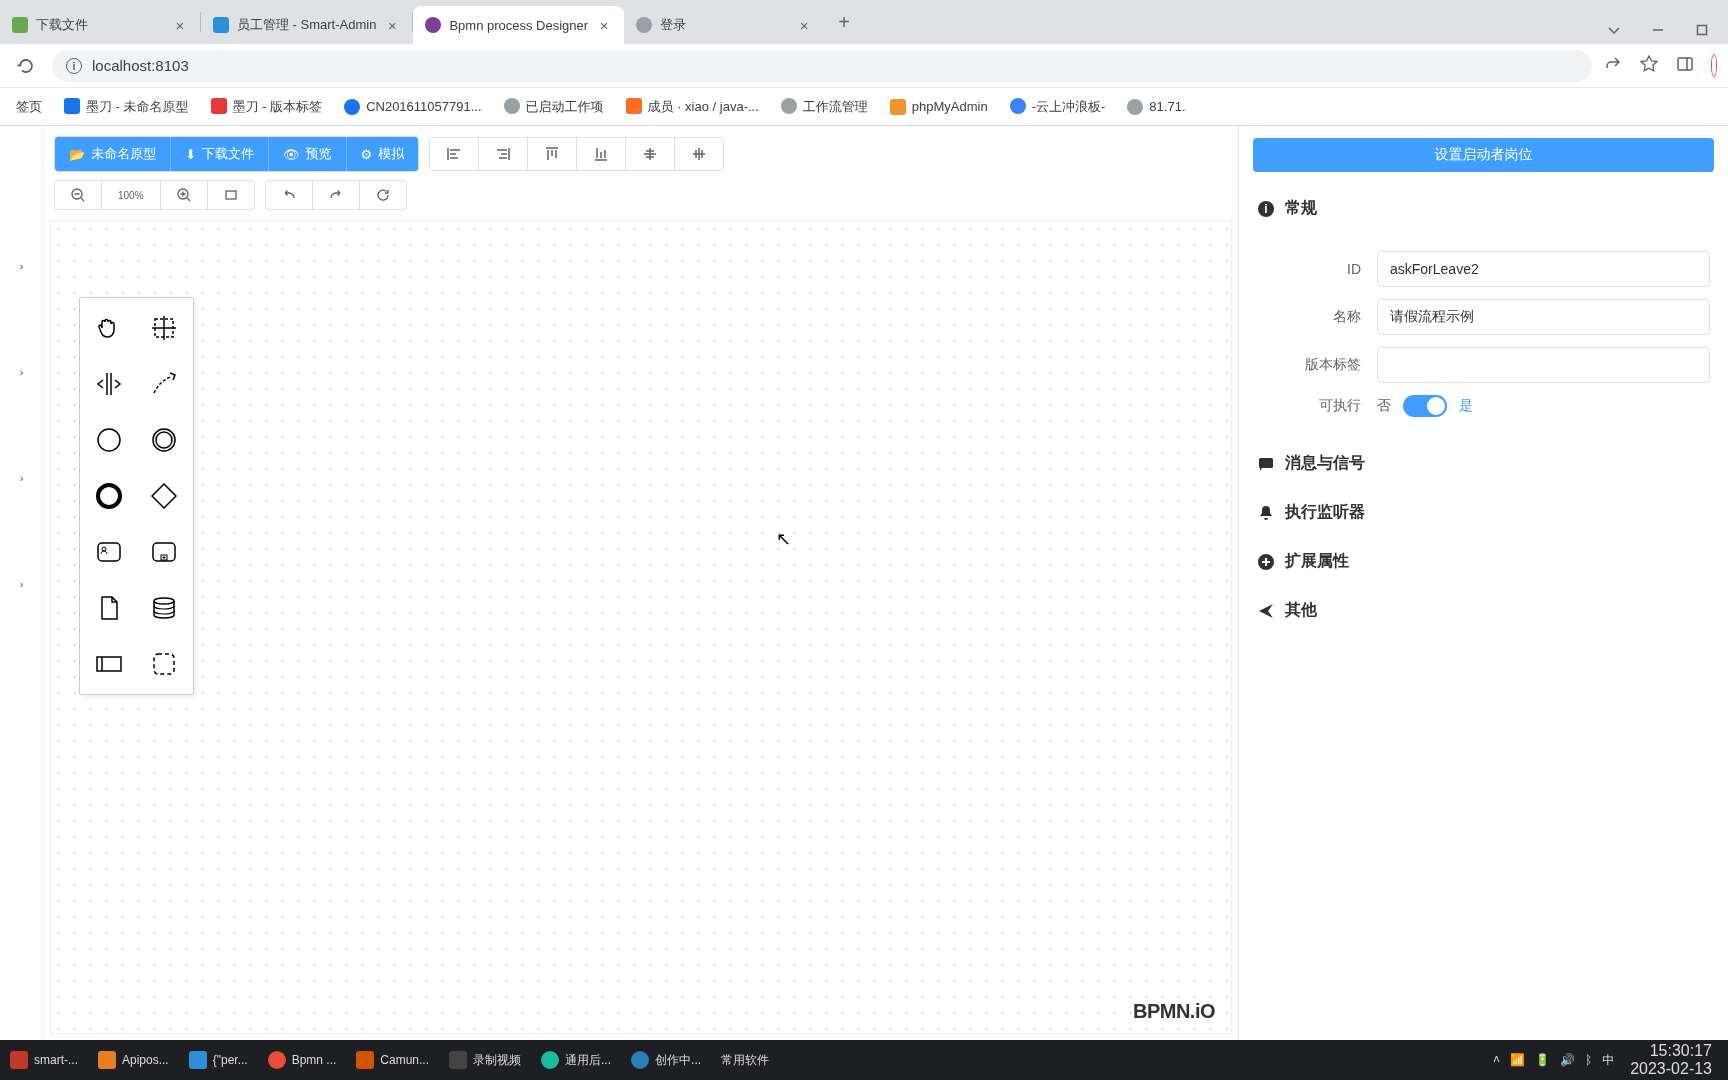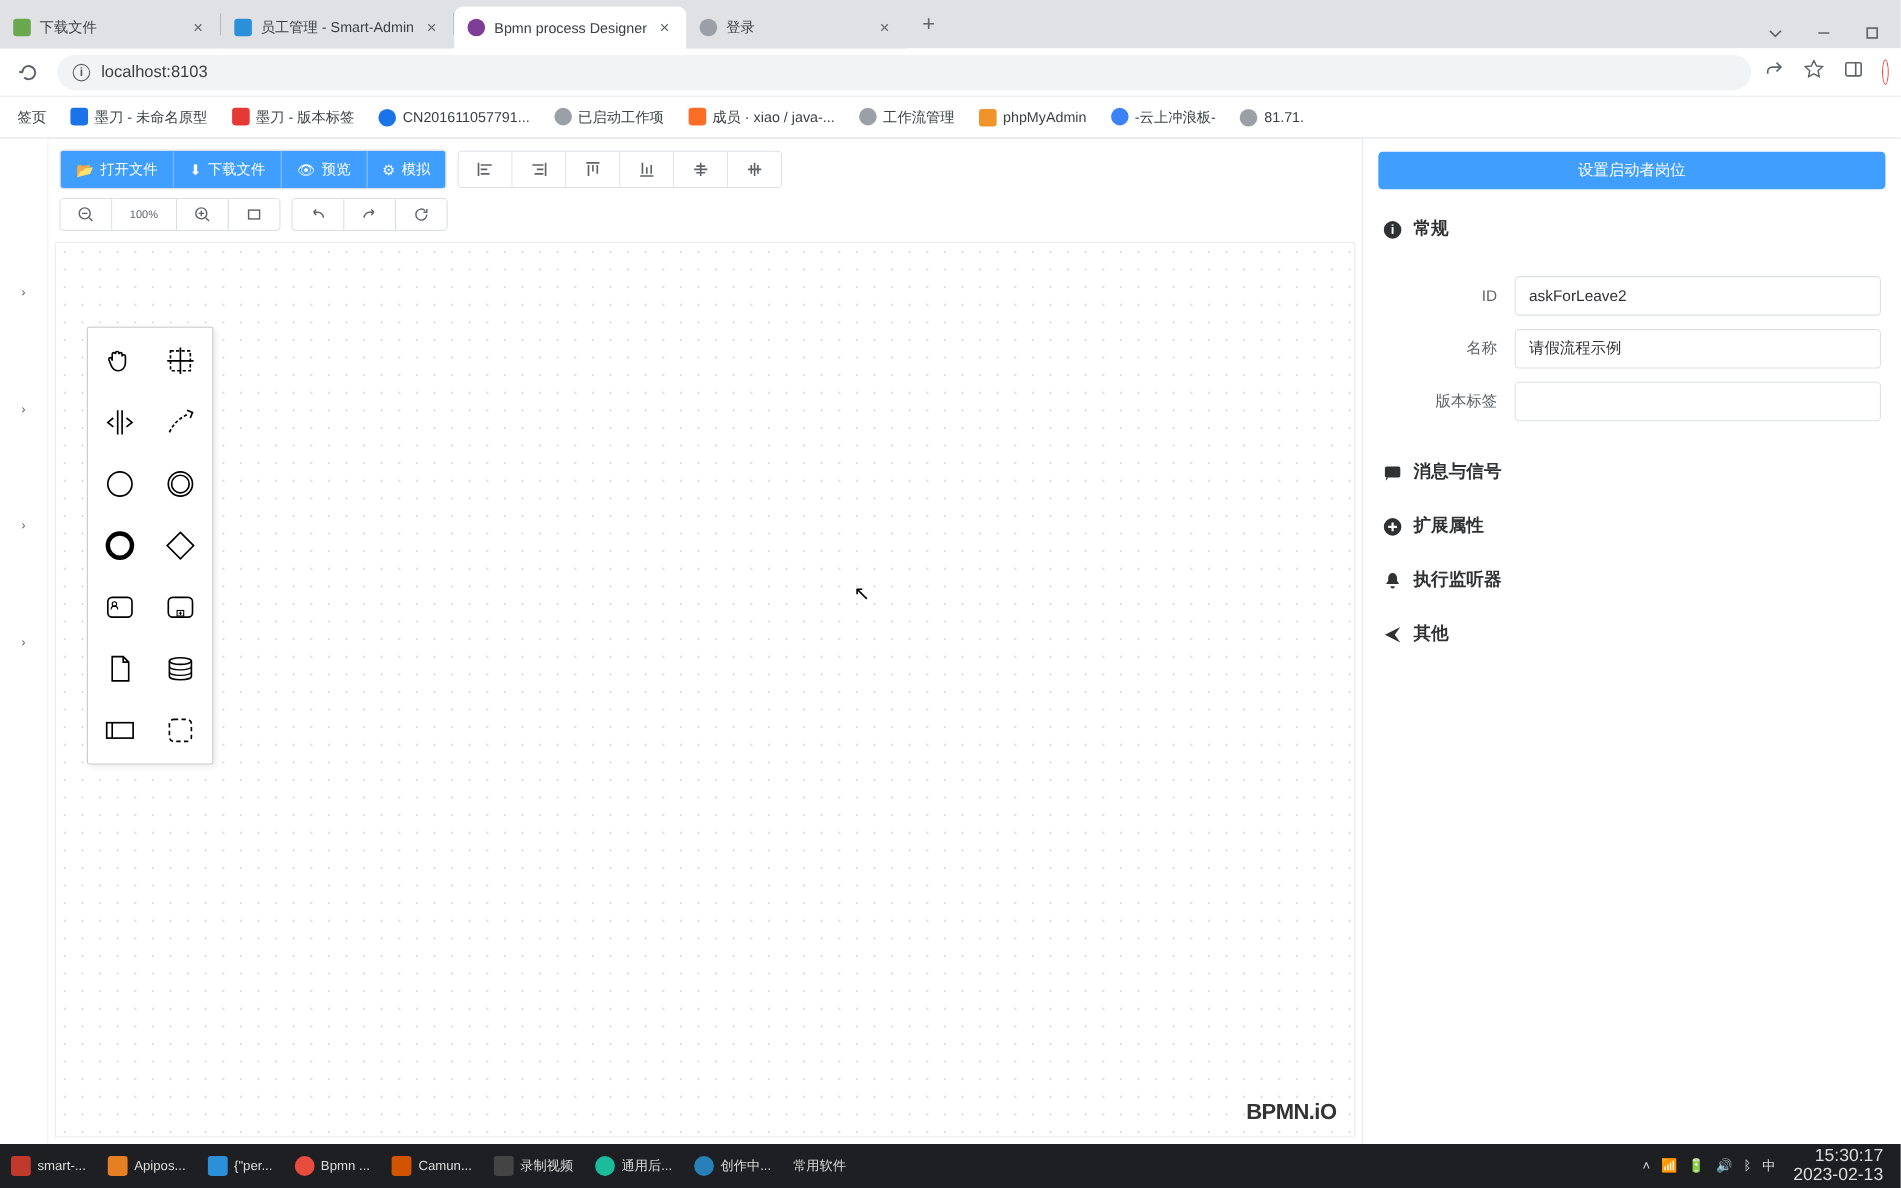--- a/index.html
+++ b/index.html
@@ -206,21 +206,21 @@
     <div class="rail-btn">›</div>
     <div class="rail-btn">›</div>
   </div>
 
   <div class="designer-zone">
 
     <div class="toolbar-row">
       <div class="btn-grp primary">
         <div class="btn">
             <span>📂</span>
-            <span>打开文件</span>
+            <span>未命名原型</span>
           </div>
         <div class="btn">
             <span>⬇</span>
             <span>下载文件</span>
           </div>
         <div class="btn">
             <span>👁</span>
             <span>预览</span>
           </div>
         <div class="btn">
@@ -448,48 +448,56 @@
         <div class="fctrl"><input type="text" value="askForLeave2" style=""></div>
       </div>
       <div class="f-row">
         <div class="flabel">名称</div>
         <div class="fctrl"><input type="text" value="请假流程示例" style=""></div>
       </div>
       <div class="f-row">
         <div class="flabel">版本标签</div>
         <div class="fctrl"><input type="text" value="" style=""></div>
       </div>
+      <div class="f-row">
+        <div class="flabel">可执行</div>
+        <div class="fctrl switch-line">
+          <span class="sw-label off">否</span>
+          <div class="switch"></div>
+          <span class="sw-label">是</span>
+        </div>
+      </div>
     </div>
 
     <div class="sect">
       <span class="s-icon">
           <svg width="18" height="18">
             <rect x="2" y="3" width="14" height="10" rx="1.5" fill="#303133"></rect>
             <path d="M5 13l-2 3v-3" fill="#303133"></path>
           </svg>
         </span>
       <span>消息与信号</span>
+    </div>
+    <div class="sect">
+      <span class="s-icon">
+          <svg width="18" height="18">
+            <path d="M9 2a4 4 0 0 0-4 4v3l-2 3h12l-2-3V6a4 4 0 0 0-4-4zM7 14a2 2 0 0 0 4 0" fill="#303133"></path>
+          </svg>
+        </span>
+      <span>执行监听器</span>
     </div>
     <div class="sect">
       <span class="s-icon">
           <svg width="18" height="18">
             <circle cx="9" cy="9" r="8" fill="#303133"></circle>
             <line x1="5" y1="9" x2="13" y2="9" stroke="#fff" stroke-width="2"></line>
             <line x1="9" y1="5" x2="9" y2="13" stroke="#fff" stroke-width="2"></line>
           </svg>
         </span>
       <span>扩展属性</span>
-    </div>
-    <div class="sect">
-      <span class="s-icon">
-          <svg width="18" height="18">
-            <path d="M9 2a4 4 0 0 0-4 4v3l-2 3h12l-2-3V6a4 4 0 0 0-4-4zM7 14a2 2 0 0 0 4 0" fill="#303133"></path>
-          </svg>
-        </span>
-      <span>执行监听器</span>
     </div>
     <div class="sect">
       <span class="s-icon">
           <svg width="18" height="18">
             <path d="M2 9l14-7-5 7 5 7z" fill="#303133"></path>
           </svg>
         </span>
       <span>其他</span>
     </div>
   </div>

